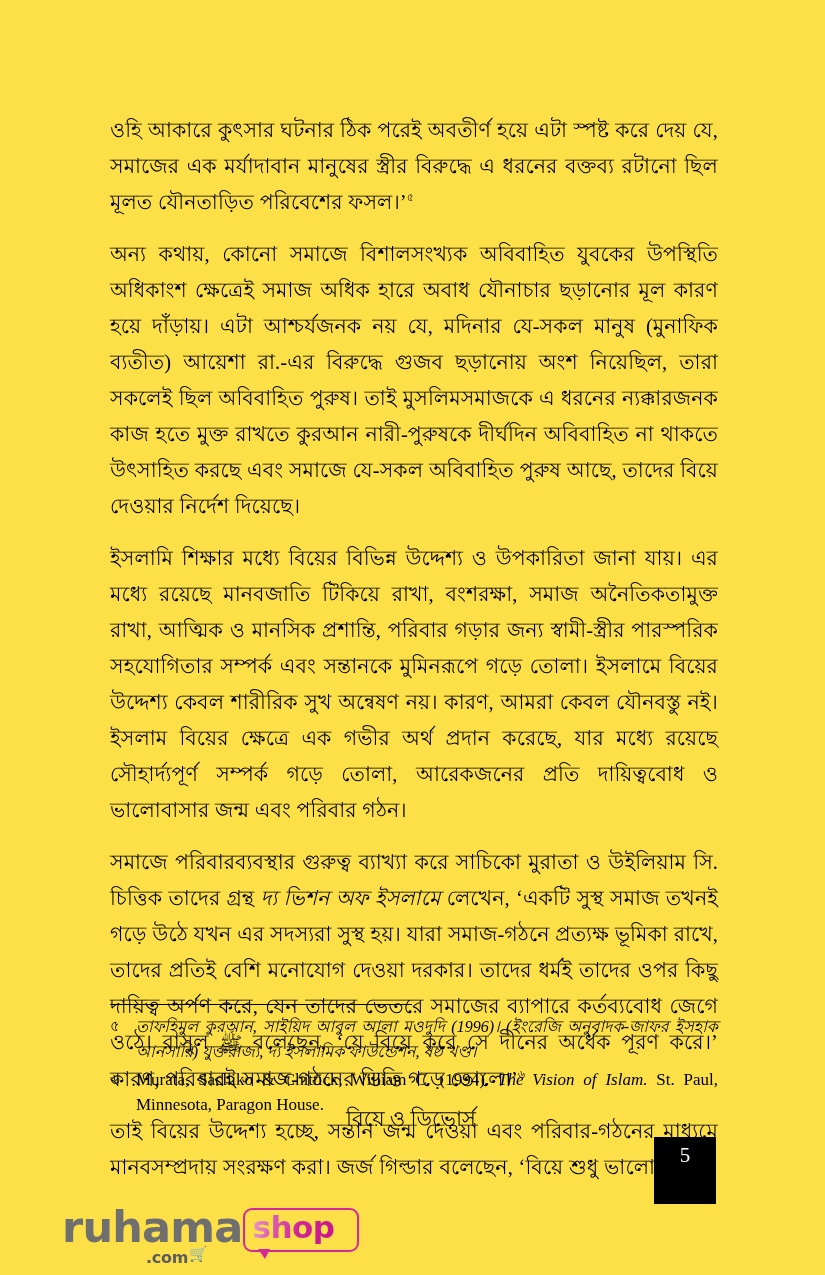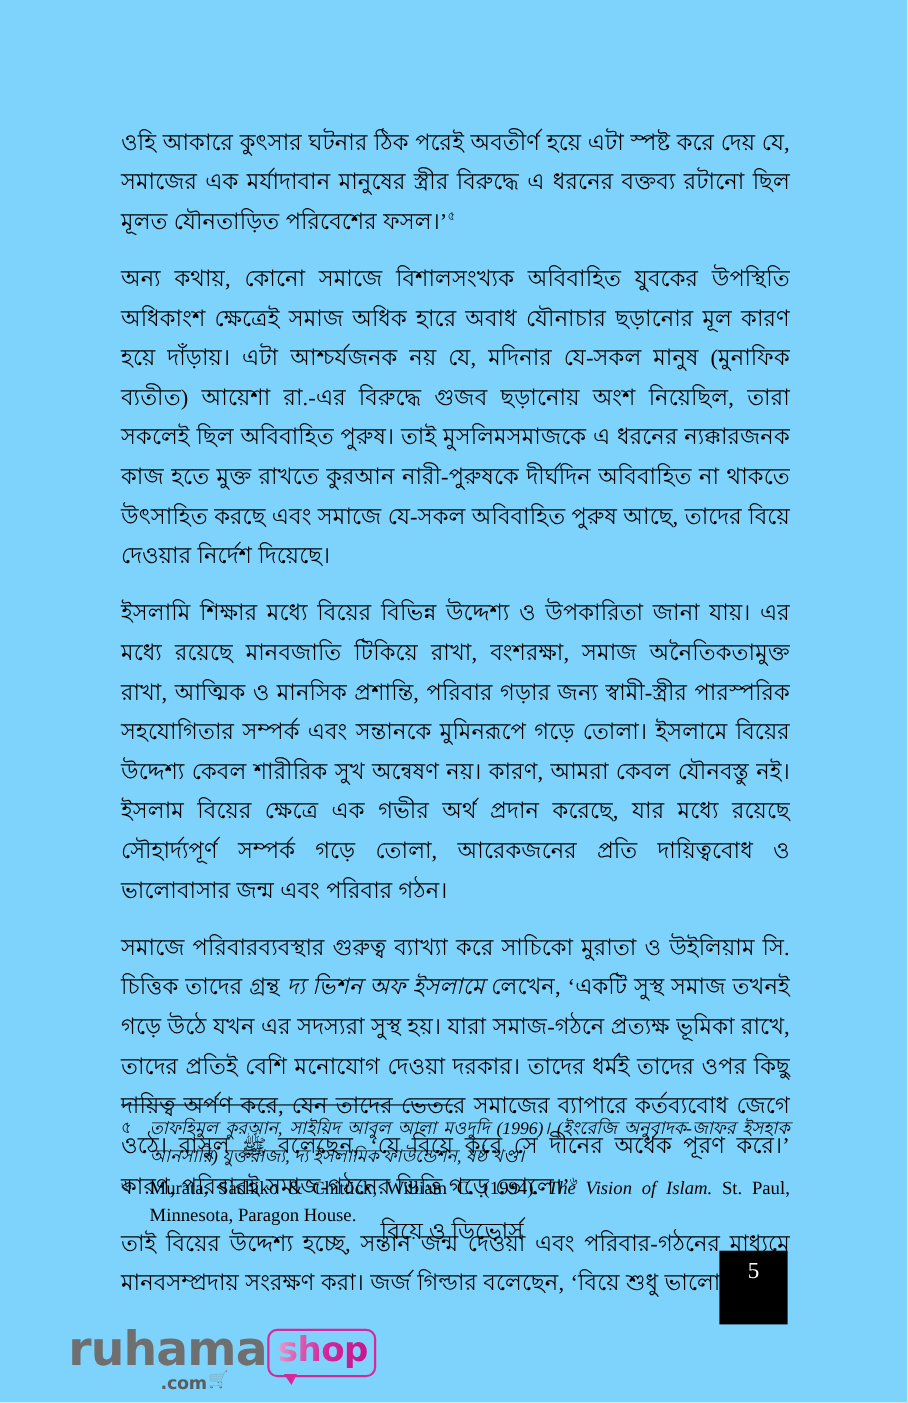--- a/index.html
+++ b/index.html
@@ -5,21 +5,21 @@
 <style>
   html, body {
     margin: 0;
     padding: 0;
     background: #ffffff;
   }
   .page {
     position: relative;
     width: 825px;
     height: 1275px;
-    background: #7dd3fc;
+    background: #fde047;
     overflow: hidden;
     font-family: "Liberation Serif", "DejaVu Serif", serif;
     color: #000000;
   }
 
   
   .content {
     position: absolute;
     left: 110px;
     top: 112px;
@@ -135,21 +135,21 @@
     font-weight: 700;
     color: #6f6f6f;
     letter-spacing: -0.8px;
     line-height: 38px;
   }
   .logo-bubble {
     position: relative;
     margin-left: 1px;
     border: 2.5px solid #d6289a;
     border-radius: 9px;
-    padding: 0px 5px 1px 7px;
+    padding: 0px 22px 1px 7px;
     line-height: 34px;
     height: 44px;
     box-sizing: border-box;
   }
   .logo-shop {
     font-size: 31px;
     font-weight: 700;
     letter-spacing: -0.5px;
     background: linear-gradient(100deg, #e9a8d2 0%, #de64b4 22%, #d2259a 55%, #c8128c 100%);
     -webkit-background-clip: text;

